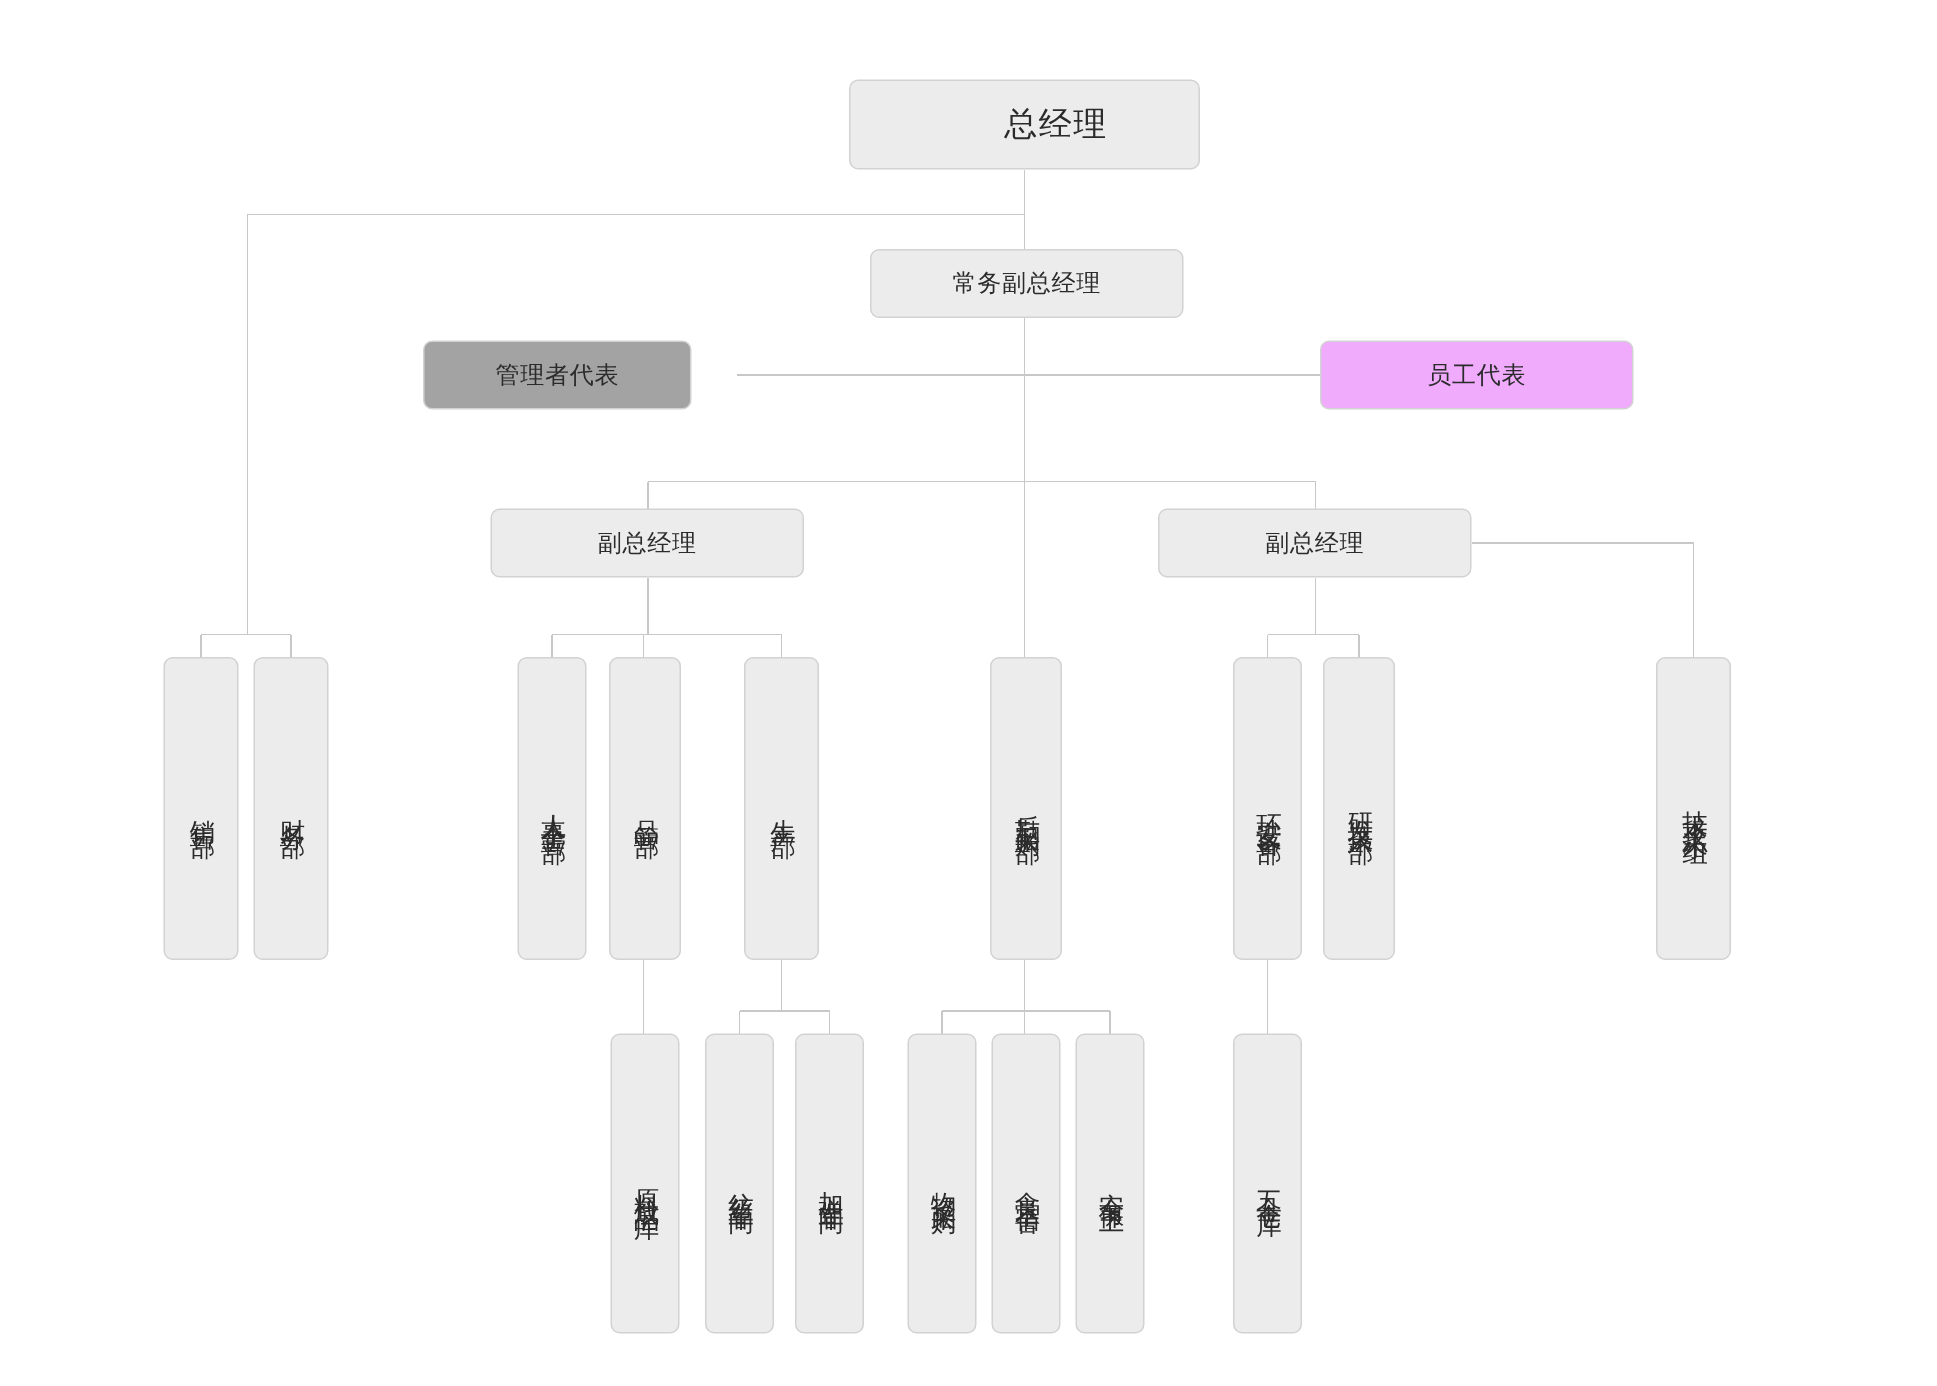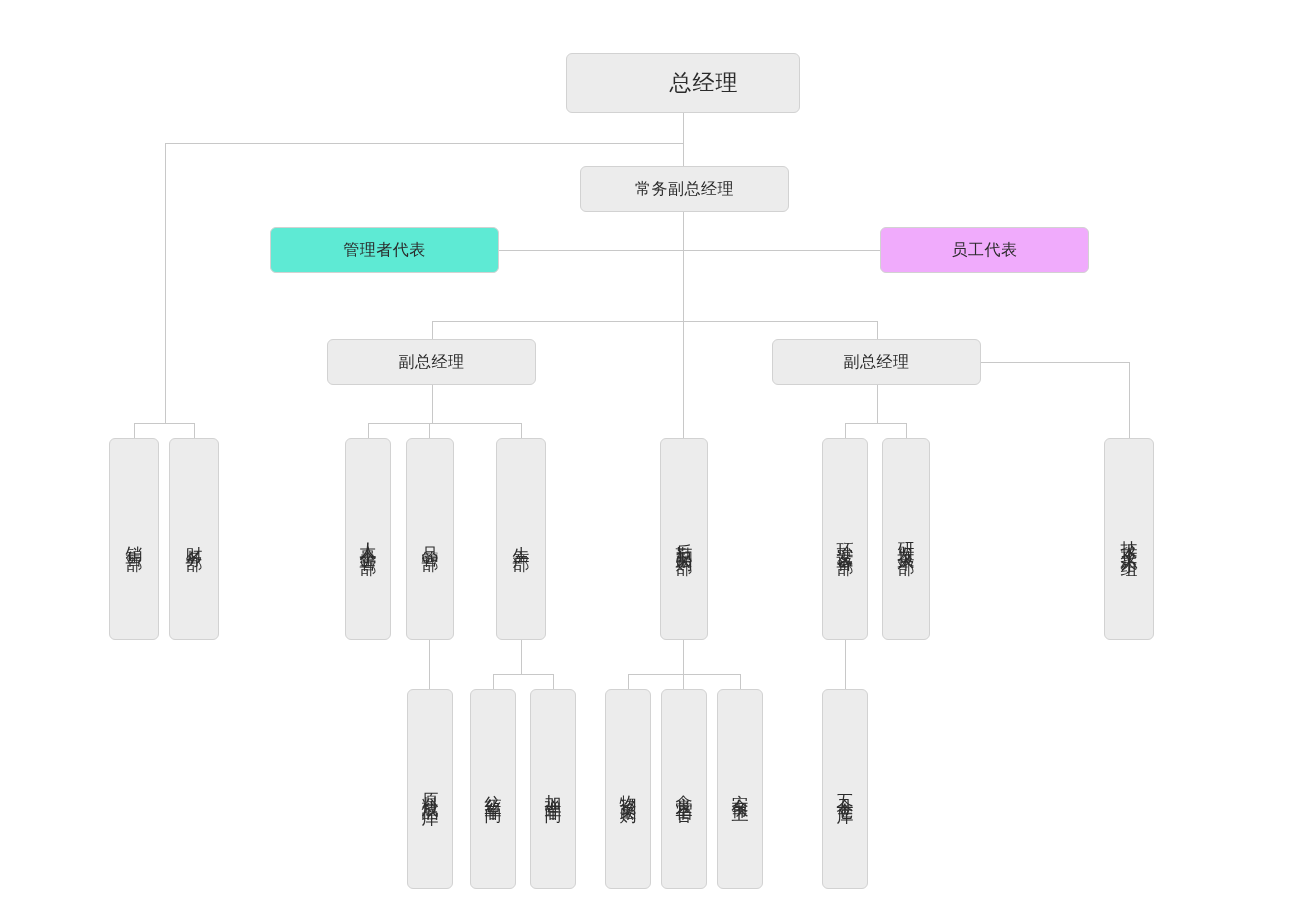--- a/index.html
+++ b/index.html
@@ -97,21 +97,21 @@
       <path d="M 845 640 L 845 689" fill="none" stroke="#c8c8c8" stroke-width="1" shape-rendering="crispEdges"></path>
     </svg>
 
   <div id="nodes-layer">
       <div class="node horizontal title-node" style="left: 566px; top: 53px; width: 234px; height: 60px; background: rgb(236, 236, 236); border-color: rgb(210, 210, 210); color: rgb(43, 43, 43);">
         <span class="node-label">总经理</span>
       </div>
       <div class="node horizontal" style="left: 580px; top: 166px; width: 209px; height: 46px; background: rgb(236, 236, 236); border-color: rgb(210, 210, 210); color: rgb(43, 43, 43);">
         <span class="node-label">常务副总经理</span>
       </div>
-      <div class="node horizontal" style="left: 270px; top: 227px; width: 229px; height: 46px; background: #5eead4; border-color: rgb(210, 210, 210); color: rgb(43, 43, 43);">
+      <div class="node horizontal" style="left: 282px; top: 227px; width: 179px; height: 46px; background: #a3a3a3; border-color: rgb(210, 210, 210); color: rgb(43, 43, 43);">
         <span class="node-label">管理者代表</span>
       </div>
       <div class="node horizontal" style="left: 880px; top: 227px; width: 209px; height: 46px; background: #f0abfc; border-color: rgb(210, 210, 210); color: rgb(43, 43, 43);">
         <span class="node-label">员工代表</span>
       </div>
       <div class="node horizontal" style="left: 327px; top: 339px; width: 209px; height: 46px; background: rgb(236, 236, 236); border-color: rgb(210, 210, 210); color: rgb(43, 43, 43);">
         <span class="node-label">副总经理</span>
       </div>
       <div class="node horizontal" style="left: 772px; top: 339px; width: 209px; height: 46px; background: rgb(236, 236, 236); border-color: rgb(210, 210, 210); color: rgb(43, 43, 43);">
         <span class="node-label">副总经理</span>

